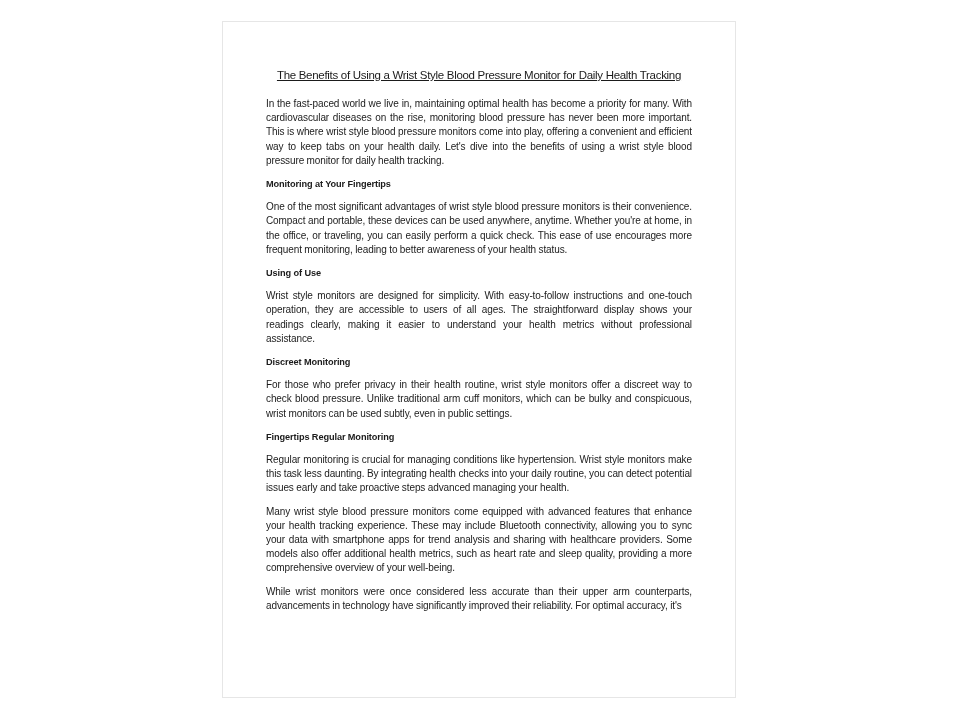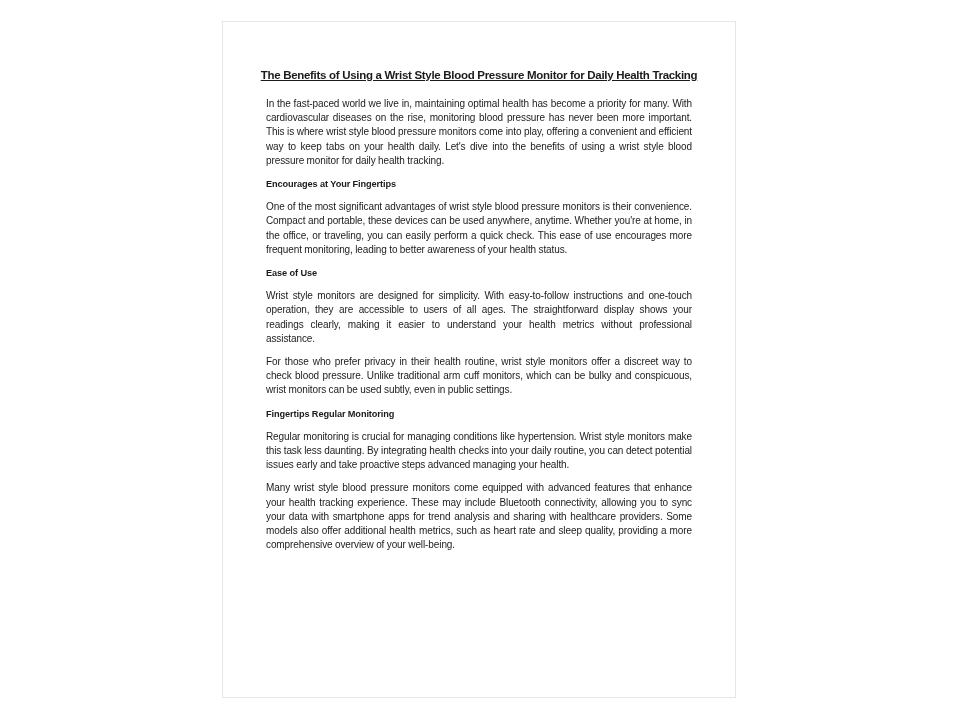--- a/index.html
+++ b/index.html
@@ -28,21 +28,21 @@
     border: 1px solid #e6e6e6;
     overflow: hidden;
   }
   .doc-content {
     box-sizing: border-box;
     padding: 44px 43px 0 43px;
     color: #1b1b1b;
   }
   .doc-title {
     font-size: 11.5px;
-    font-weight: bold;
+    font-weight: normal;
     letter-spacing: -0.3px;
     text-decoration: underline;
     text-align: center;
     line-height: 18px;
     margin: 0 -10px 13px -10px;
   }
   .doc-heading {
     font-size: 9.2px;
     font-weight: bold;
     letter-spacing: -0.1px;
@@ -62,29 +62,31 @@
 <body>
 
 <div class="canvas">
   <div class="doc-page">
     <div class="doc-content">
 
       <h1 class="doc-title">The Benefits of Using a Wrist Style Blood Pressure Monitor for Daily Health Tracking</h1>
 
       <p class="doc-para">In the fast-paced world we live in, maintaining optimal health has become a priority for many. With cardiovascular diseases on the rise, monitoring blood pressure has never been more important. This is where wrist style blood pressure monitors come into play, offering a convenient and efficient way to keep tabs on your health daily. Let's dive into the benefits of using a wrist style blood pressure monitor for daily health tracking.</p>
 
-      <h2 class="doc-heading">Encourages at Your Fingertips</h2>
+      <h2 class="doc-heading">Monitoring at Your Fingertips</h2>
       <p class="doc-para">One of the most significant advantages of wrist style blood pressure monitors is their convenience. Compact and portable, these devices can be used anywhere, anytime. Whether you're at home, in the office, or traveling, you can easily perform a quick check. This ease of use encourages more frequent monitoring, leading to better awareness of your health status.</p>
 
-      <h2 class="doc-heading">Ease of Use</h2>
+      <h2 class="doc-heading">Using of Use</h2>
       <p class="doc-para">Wrist style monitors are designed for simplicity. With easy-to-follow instructions and one-touch operation, they are accessible to users of all ages. The straightforward display shows your readings clearly, making it easier to understand your health metrics without professional assistance.</p>
 
+      <h2 class="doc-heading">Discreet Monitoring</h2>
       <p class="doc-para">For those who prefer privacy in their health routine, wrist style monitors offer a discreet way to check blood pressure. Unlike traditional arm cuff monitors, which can be bulky and conspicuous, wrist monitors can be used subtly, even in public settings.</p>
 
       <h2 class="doc-heading">Fingertips Regular Monitoring</h2>
       <p class="doc-para">Regular monitoring is crucial for managing conditions like hypertension. Wrist style monitors make this task less daunting. By integrating health checks into your daily routine, you can detect potential issues early and take proactive steps advanced managing your health.</p>
 
       <p class="doc-para">Many wrist style blood pressure monitors come equipped with advanced features that enhance your health tracking experience. These may include Bluetooth connectivity, allowing you to sync your data with smartphone apps for trend analysis and sharing with healthcare providers. Some models also offer additional health metrics, such as heart rate and sleep quality, providing a more comprehensive overview of your well-being.</p>
 
+      <p class="doc-para">While wrist monitors were once considered less accurate than their upper arm counterparts, advancements in technology have significantly improved their reliability. For optimal accuracy, it's</p>
 
     </div>
   </div>
 </div>
 
 </body></html>

